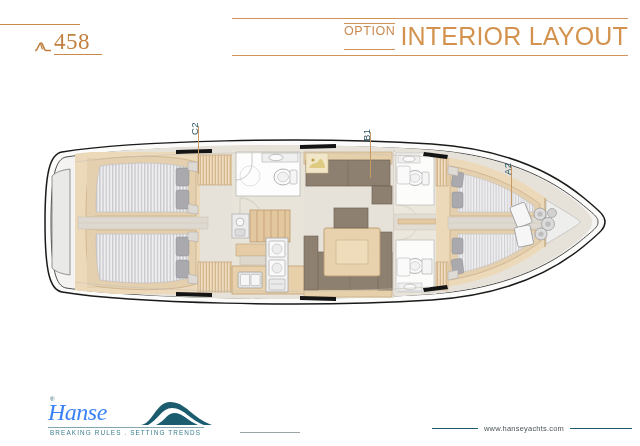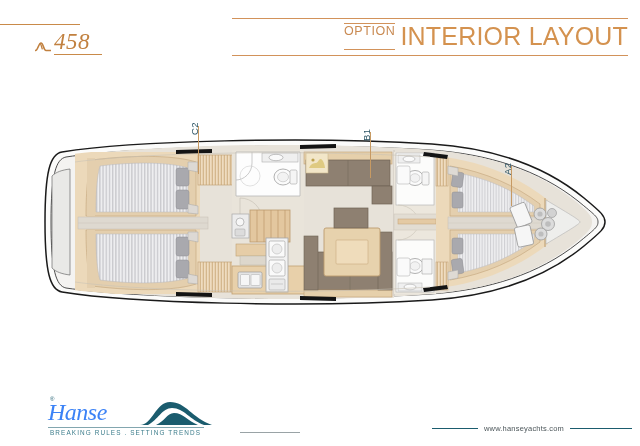--- a/index.html
+++ b/index.html
@@ -50,21 +50,20 @@
   .model-number {
     position: absolute;
     left: 54px;
     top: 12px;
     font-size: 23px;
     color: #c1803f;
     font-family: "Liberation Serif", serif;
     letter-spacing: 0.5px;
     line-height: 1;
     white-space: nowrap;
-    font-style: italic;
   }
 
   .title-block {
     position: absolute;
     right: 12px;
     top: 16px;
     height: 42px;
   }
   .title-rule-top {
     position: absolute;

